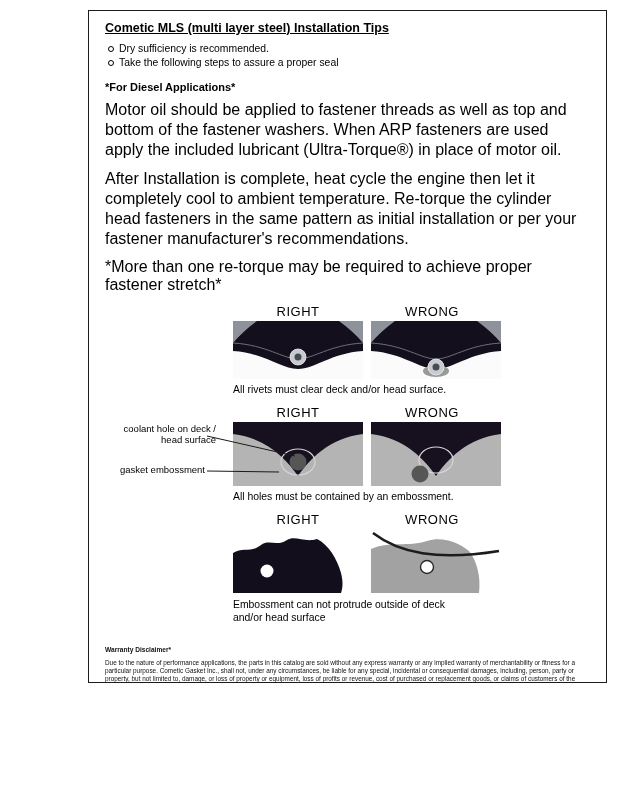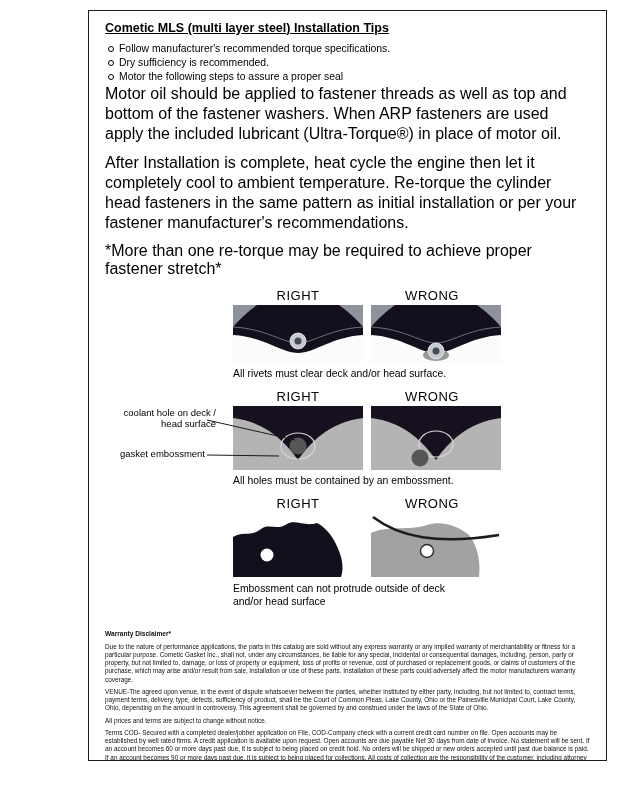--- a/index.html
+++ b/index.html
@@ -7,21 +7,21 @@
   body {
     width: 618px; height: 800px;
     background: #ffffff;
     font-family: "Liberation Sans", sans-serif;
     color: #000;
     position: relative;
   }
   .page {
     position: absolute;
     left: 88px; top: 10px;
-    width: 519px; height: 751px;
+    width: 519px; height: 673px;
     border: 1px solid #1c1c1c;
     overflow: hidden;
     background: #fff;
   }
   .content { padding: 10px 16px 0 16px; }
 
   .title {
     font-size: 12.5px;
     font-weight: bold;
     text-decoration: underline;
@@ -80,30 +80,28 @@
 </head>
 <body>
 
 <div class="page">
   <div class="content">
 
     <h1 class="title">Cometic MLS (multi layer steel) Installation Tips</h1>
 
     <ul class="tips">
       <li>
-        <span>Follow manufacturer's recommended torque specifications.</span>
-      </li>
-      <li>
         <span>Dry sufficiency is recommended.</span>
       </li>
       <li>
-        <span>Motor the following steps to assure a proper seal</span>
+        <span>Take the following steps to assure a proper seal</span>
       </li>
     </ul>
 
+    <h2 class="diesel-heading">*For Diesel Applications*</h2>
     <p class="para">Motor oil should be applied to fastener threads as well as top and bottom of the fastener washers. When ARP fasteners are used apply the included lubricant (Ultra-Torque®) in place of motor oil.</p>
     <p class="para">After Installation is complete, heat cycle the engine then let it completely cool to ambient temperature. Re-torque the cylinder head fasteners in the same pattern as initial installation or per your fastener manufacturer's recommendations.</p>
     <p class="note">*More than one re-torque may be required to achieve proper fastener stretch*</p>
 
     <div class="diagram-section">
 
       <div class="dg-head">
         <span>RIGHT</span>
         <span>WRONG</span>
       </div>

